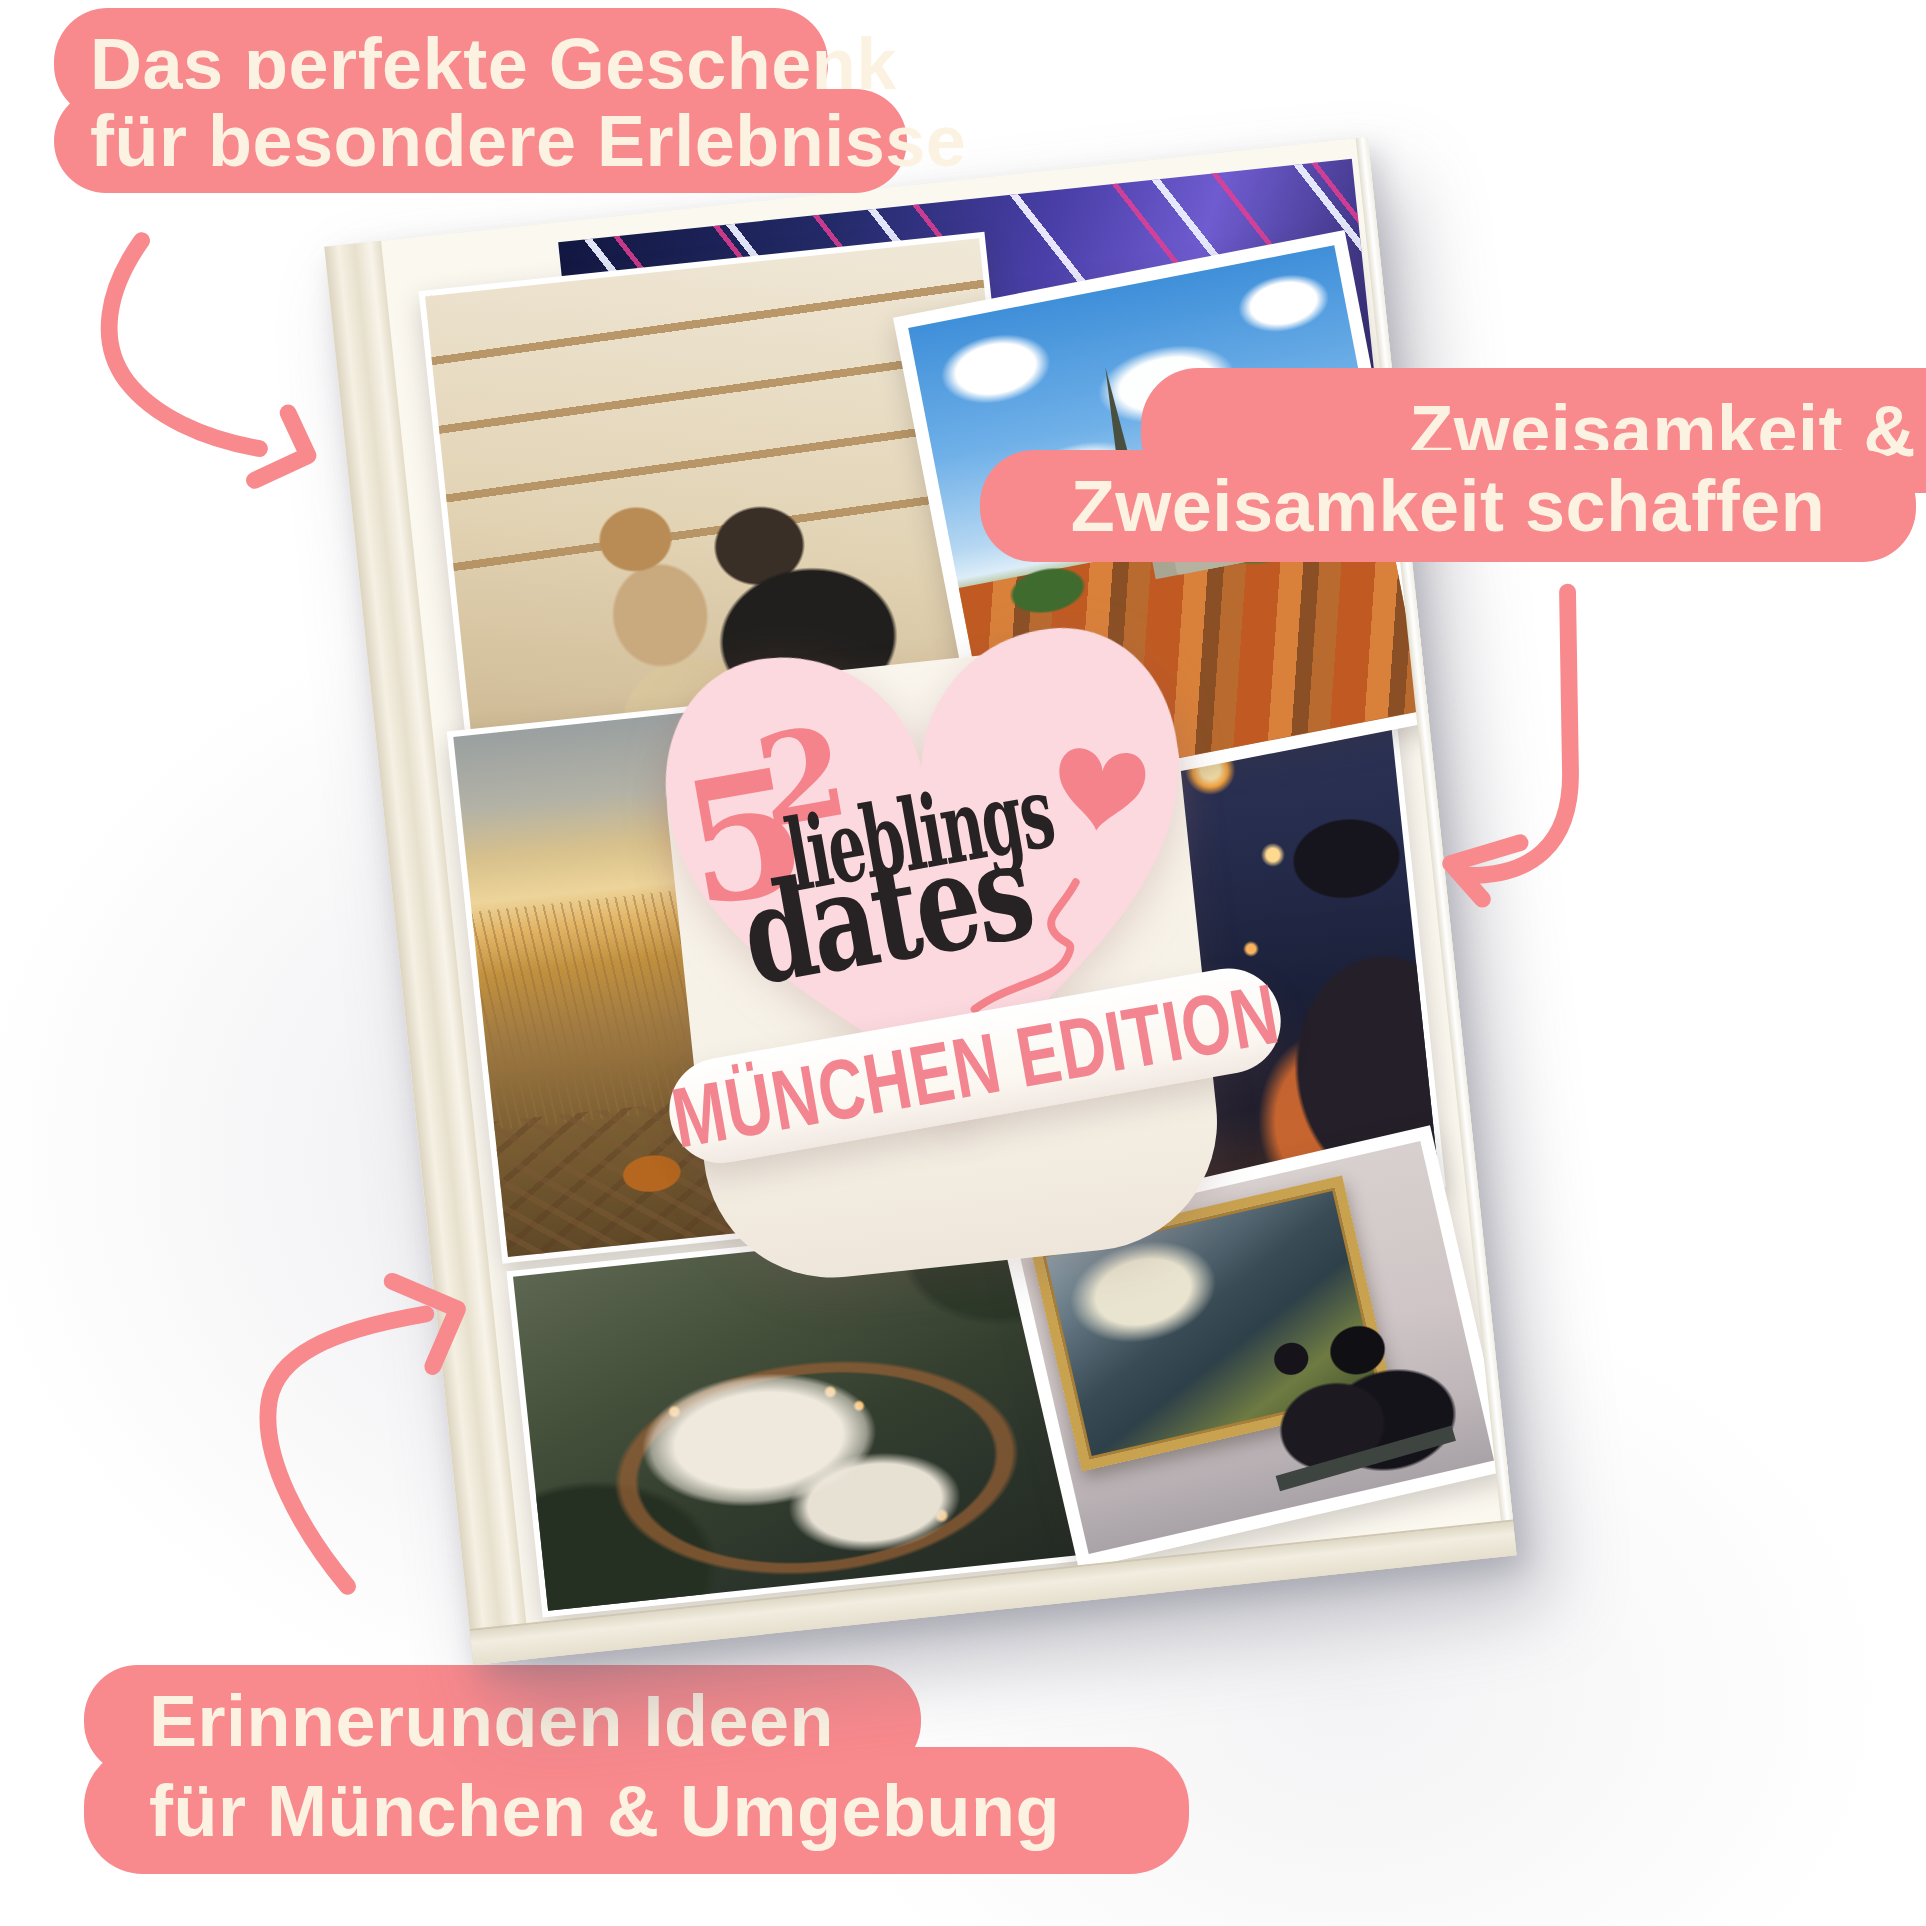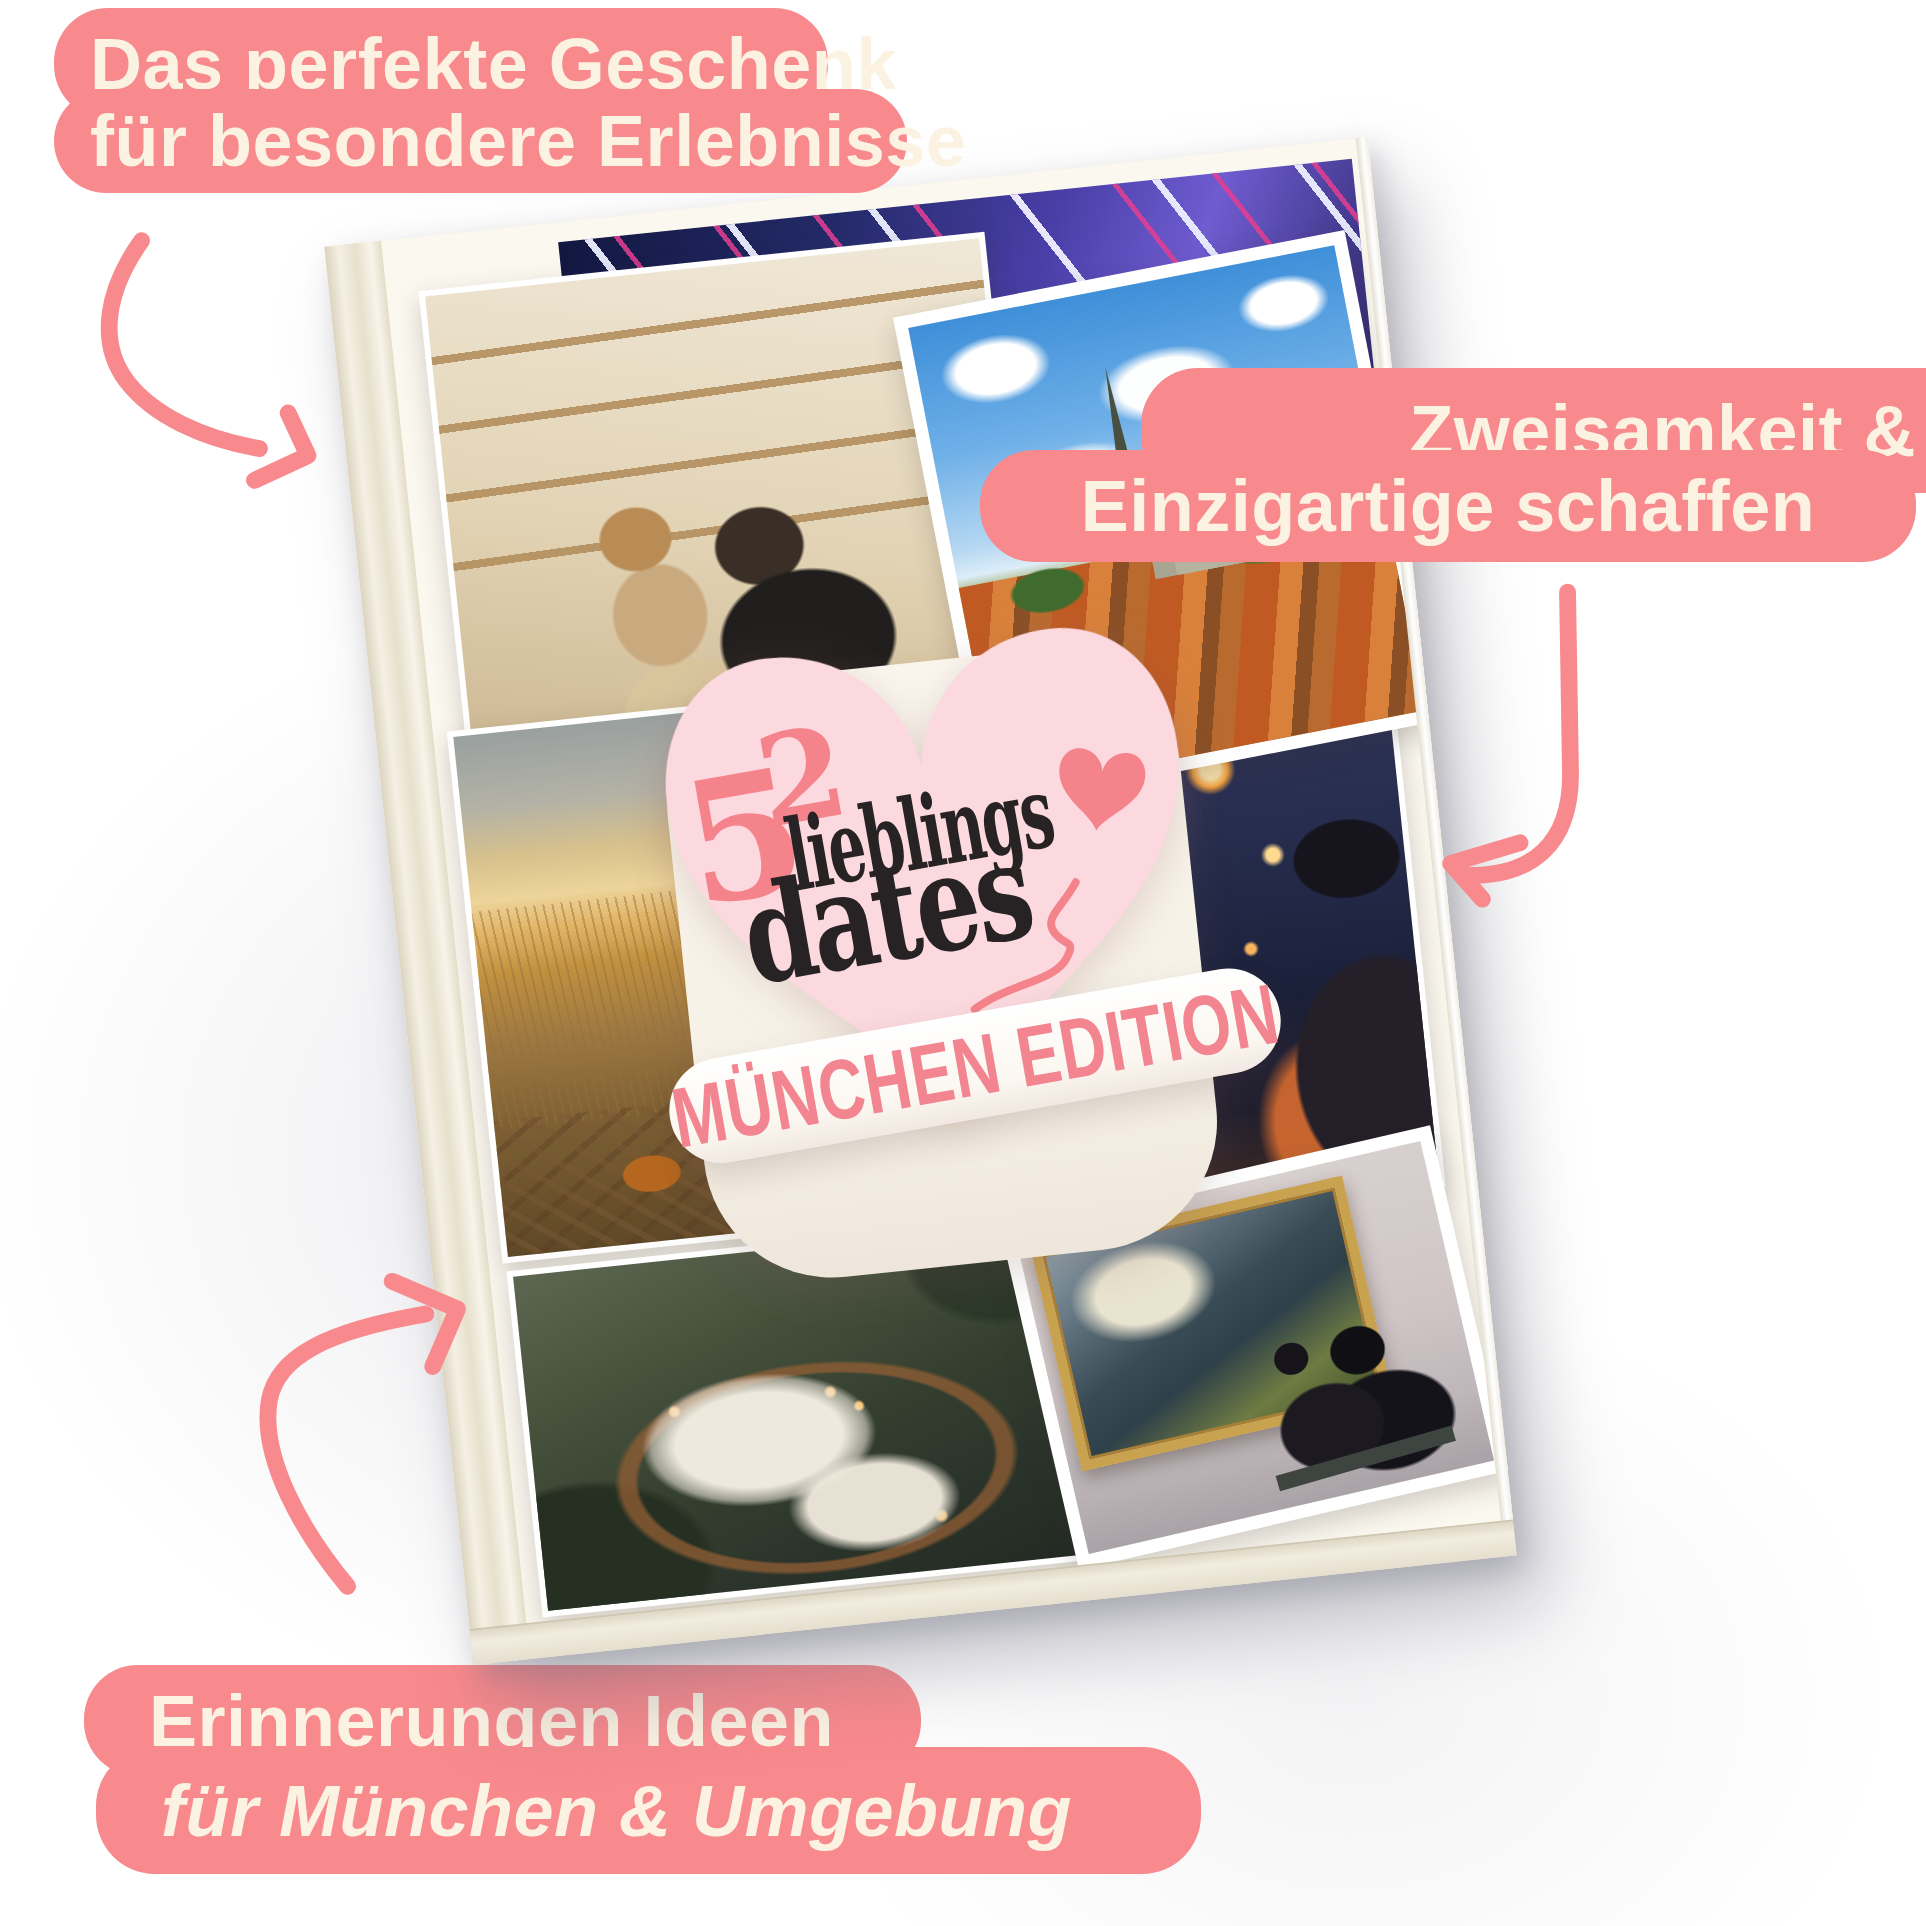--- a/index.html
+++ b/index.html
@@ -27,21 +27,21 @@
   .bubble{
     position:absolute;background:var(--bubble-pink);
     display:flex;align-items:center;white-space:nowrap;
     color:var(--text-cream);font-weight:700;font-size:72px;letter-spacing:0.5px;
   }
   .b1a{left:54px;top:8px;width:738px;height:111px;border-radius:54px;padding-left:36px;}
   .b1b{left:54px;top:89px;width:817px;height:104px;border-radius:54px;padding-left:36px;}
   .b2a{left:1141px;top:368px;width:775px;height:125px;border-radius:57px;justify-content:flex-end;padding-right:109px;}
   .b2b{left:980px;top:450px;width:936px;height:112px;border-radius:54px;justify-content:center;}
   .b3a{left:84px;top:1665px;width:772px;height:111px;border-radius:54px;padding-left:65px;}
-  .b3b{left:96px;top:1747px;width:1040px;height:127px;border-radius:59px;padding-left:65px;font-style:italic;}
+  .b3b{left:84px;top:1747px;width:1040px;height:127px;border-radius:59px;padding-left:65px;}
   .z-top{z-index:30;}
   .z-under-book{z-index:5;}
   
   .book{
     position:absolute;left:396px;top:188px;width:1049px;height:1426px;
     transform:rotate(-6deg);z-index:10;
     box-shadow:28px 48px 79px rgba(105,105,122,.38), 8px 14px 28px rgba(105,105,122,.28);
     background:var(--spine-cream);
   }
   .cover{
@@ -250,21 +250,21 @@
     <span>Das perfekte Geschenk</span>
   </div>
   <div class="bubble b1b z-top">
     <span>für besondere Erlebnisse</span>
   </div>
 
   <div class="bubble b2a z-top">
     <span>Zweisamkeit &amp;</span>
   </div>
   <div class="bubble b2b z-top">
-    <span>Einzigartige schaffen</span>
+    <span>Zweisamkeit schaffen</span>
   </div>
 
   <svg class="arrows" viewBox="0 0 1946 1946">
     <g stroke="#F8898D" stroke-width="17" fill="none" stroke-linecap="round" stroke-linejoin="round">
       <g>
         <path d="M143 243 C108 292 98 345 128 385 C155 420 205 443 262 453"></path>
         <path d="M291 417 L311 460 L257 485"></path>
       </g>
       <g>
         <path d="M1583 598 L1586 782 C1586 852 1548 886 1478 884"></path>

